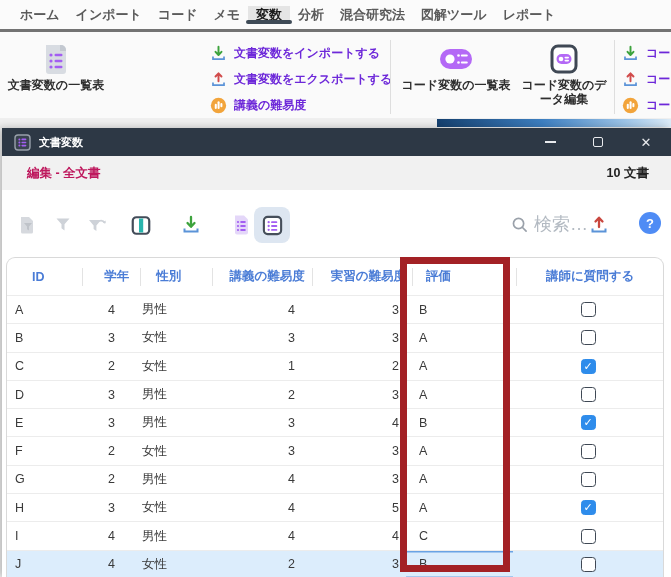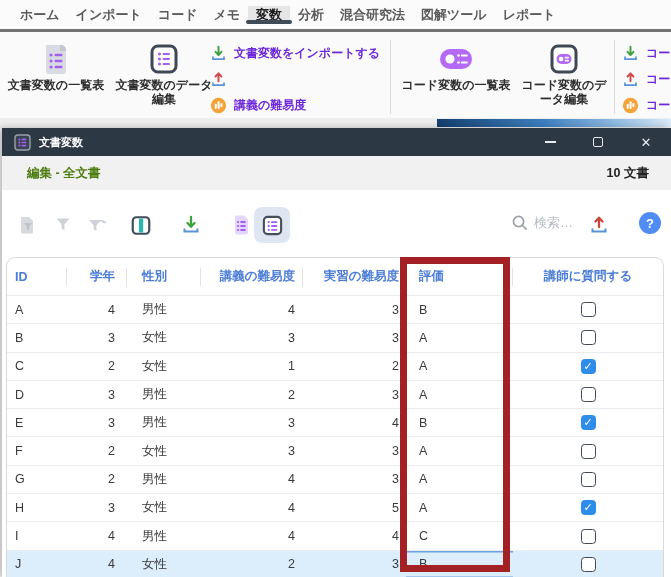--- a/index.html
+++ b/index.html
@@ -39,31 +39,31 @@
   .titlebar .t-text { color:#fff; font-size:11px; font-weight:700; margin-left:8px; }
   .winbtn { position:absolute; top:0; width:34px; height:28px; display:flex;
     align-items:center; justify-content:center; cursor:default; }
   .wb-min { right:104px; } .wb-max { right:56px; } .wb-close { right:8px; }
   .wb-min span { width:11px; height:2px; background:#e8eaed; display:block; }
   .wb-max span { width:10px; height:10px; border:1.6px solid #e8eaed; border-radius:2px; display:block; }
   .wb-close span { color:#e8eaed; font-size:13px; font-weight:700; line-height:1; }
 
   .infobar { position:absolute; left:0; top:28px; width:669px; height:34px; background:#f1f1f1;
     display:flex; align-items:center; }
-  .infobar .scope { margin-left:25px; font-size:12.5px; font-weight:700; color:#4d7c0f; }
+  .infobar .scope { margin-left:25px; font-size:12.5px; font-weight:700; color:#be185d; }
   .infobar .count { position:absolute; right:22px; font-size:12.5px; font-weight:700; color:#222; }
 
   
   .dtoolbar { position:absolute; left:0; top:62px; width:669px; height:66px; background:#fff; }
   .tico { position:absolute; top:24px; width:22px; height:22px; display:flex;
     align-items:center; justify-content:center; }
   .chip { position:absolute; top:17px; width:36px; height:36px; background:#dde6f1;
     border-radius:8px; display:flex; align-items:center; justify-content:center; }
   .search-wrap { position:absolute; top:24px; left:509px; display:flex; align-items:center; gap:6px; }
-  .search-input { border:none; outline:none; width:52px; font-size:13px; color:#444; background:transparent; }
+  .search-input { border:none; outline:none; width:52px; font-size:18px; color:#444; background:transparent; }
   .search-input::placeholder { color:#b3bac2; }
   .help-circle { position:absolute; top:22px; left:637px; width:22px; height:22px; border-radius:50%;
     background:#4f8cf5; color:#fff; font-size:13px; font-weight:700; display:flex;
     align-items:center; justify-content:center; }
 
   
   .card { position:absolute; left:4px; top:129px; width:658px; height:320px; background:#fff;
     border:1px solid #d9d9d9; border-bottom:none; border-radius:9px 9px 0 0; overflow:hidden; }
   .thead { display:flex; height:37px; align-items:center; }
   .hcell { font-size:12.5px; font-weight:700; color:#4a7cd6; position:relative; white-space:nowrap; }
@@ -73,21 +73,21 @@
   .trow.selected { background:#dcedfc; }
   .tcell { font-size:12.5px; color:#3a3a3a; white-space:nowrap; height:100%;
     display:flex; align-items:center; }
   .c-id { width:60px; padding-left:8px; }
   .c-grade { width:60px; justify-content:flex-end; padding-right:12px; }
   .c-gender { width:74px; padding-left:15px; }
   .c-lecture { width:102px; justify-content:flex-end; padding-right:8px; }
   .c-practice { width:103px; justify-content:flex-end; padding-right:7px; }
   .c-eval { width:107px; padding-left:13px; }
   .c-ask { width:150px; justify-content:center; }
-  .h-id { width:60px; padding-left:8px; }
+  .h-id { width:60px; padding-left:8px;margin-left:17px; }
   .h-grade { width:60px; text-align:right; padding-right:12px; }
   .h-gender { width:74px; padding-left:15px; }
   .h-lecture { width:102px; text-align:right; padding-right:8px; }
   .h-practice { width:103px; text-align:right; padding-right:7px; }
   .h-eval { width:107px; padding-left:13px; }
   .h-ask { width:150px; text-align:center; }
   .sel-cell { box-shadow:inset 0 1.5px 0 #6aa3e4, inset 0 -1.5px 0 #6aa3e4; }
 
   .checkbox { width:15px; height:15px; border:1.6px solid #3f4854; border-radius:3.5px;
     background:#fff; display:flex; align-items:center; justify-content:center; }
@@ -128,52 +128,39 @@
             <rect x="14.5" y="11.8" width="8" height="2.4" rx="1.2" fill="#a35ef2"></rect>
           <circle cx="11" cy="19" r="1.6" fill="#a35ef2"></circle>
             <rect x="14.5" y="17.8" width="8" height="2.4" rx="1.2" fill="#a35ef2"></rect>
           <circle cx="11" cy="25" r="1.6" fill="#a35ef2"></circle>
             <rect x="14.5" y="23.8" width="8" height="2.4" rx="1.2" fill="#a35ef2"></rect>
         </svg>
       </div>
       <div class="rb-label">文書変数の一覧表</div>
     </div>
 
-    <div class="rb-item" style="left:112px;">
-      <div class="rb-ico">
-        <svg width="32" height="34" viewBox="0 0 32 34">
-          <rect x="4" y="4" width="24" height="26" rx="6" fill="#fff" stroke="#3f4854" stroke-width="3"></rect>
-          <circle cx="11.5" cy="12" r="1.5" fill="#a35ef2"></circle>
-            <rect x="14.5" y="10.9" width="7.5" height="2.2" rx="1.1" fill="#a35ef2"></rect>
-          <circle cx="11.5" cy="17" r="1.5" fill="#a35ef2"></circle>
-            <rect x="14.5" y="15.9" width="7.5" height="2.2" rx="1.1" fill="#a35ef2"></rect>
-          <circle cx="11.5" cy="22" r="1.5" fill="#a35ef2"></circle>
-            <rect x="14.5" y="20.9" width="7.5" height="2.2" rx="1.1" fill="#a35ef2"></rect>
-        </svg>
-      </div>
-      <div class="rb-label">文書変数のデータ編集</div>
-    </div>
 
     <div class="rb-stack" style="left:210px;">
       <div class="rb-srow">
         <span>
           <svg width="17" height="17" viewBox="0 0 20 20">
             <path d="M10 2 v9 M6.5 8 l3.5 3.8 L13.5 8" fill="none" stroke="#3da33d" stroke-width="2.3" stroke-linecap="round" stroke-linejoin="round"></path>
             <path d="M3.5 13.5 v3 h13 v-3" fill="none" stroke="#5b93d8" stroke-width="2"></path>
           </svg>
           </span>
         <span class="rb-slabel">文書変数をインポートする</span>
       </div>
       <div class="rb-srow">
         <span>
           <svg width="17" height="17" viewBox="0 0 20 20">
             <path d="M10 12 v-9 M6.5 6.5 l3.5 -3.8 L13.5 6.5" fill="none" stroke="#d14b4b" stroke-width="2.3" stroke-linecap="round" stroke-linejoin="round"></path>
             <path d="M3.5 13.5 v3 h13 v-3" fill="none" stroke="#5b93d8" stroke-width="2"></path>
           </svg>
           </span>
+        <span class="rb-slabel">文書変数をエクスポートする</span>
       </div>
       <div class="rb-srow">
         <span>
           <svg width="17" height="17" viewBox="0 0 20 20">
             <circle cx="10" cy="10" r="9" fill="#f2a43b"></circle>
             <rect x="5.6" y="8" width="2.4" height="6" rx="1.2" fill="#fff"></rect>
             <rect x="8.9" y="5" width="2.4" height="9" rx="1.2" fill="#fff"></rect>
             <rect x="12.2" y="7" width="2.4" height="5" rx="1.2" fill="#fff"></rect>
           </svg>
           </span>

